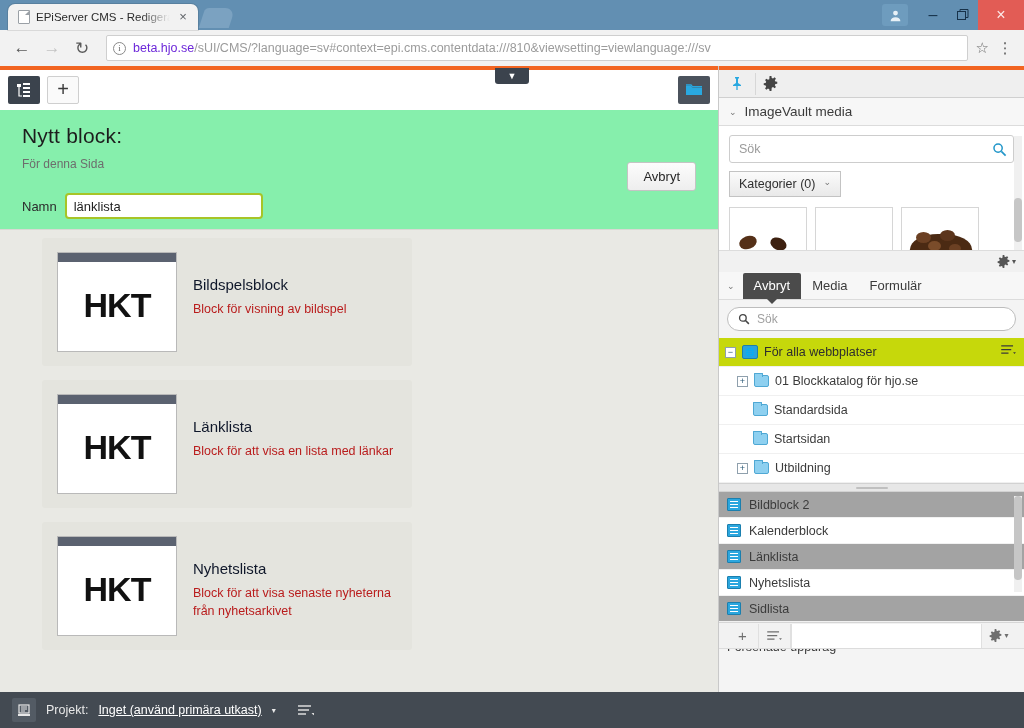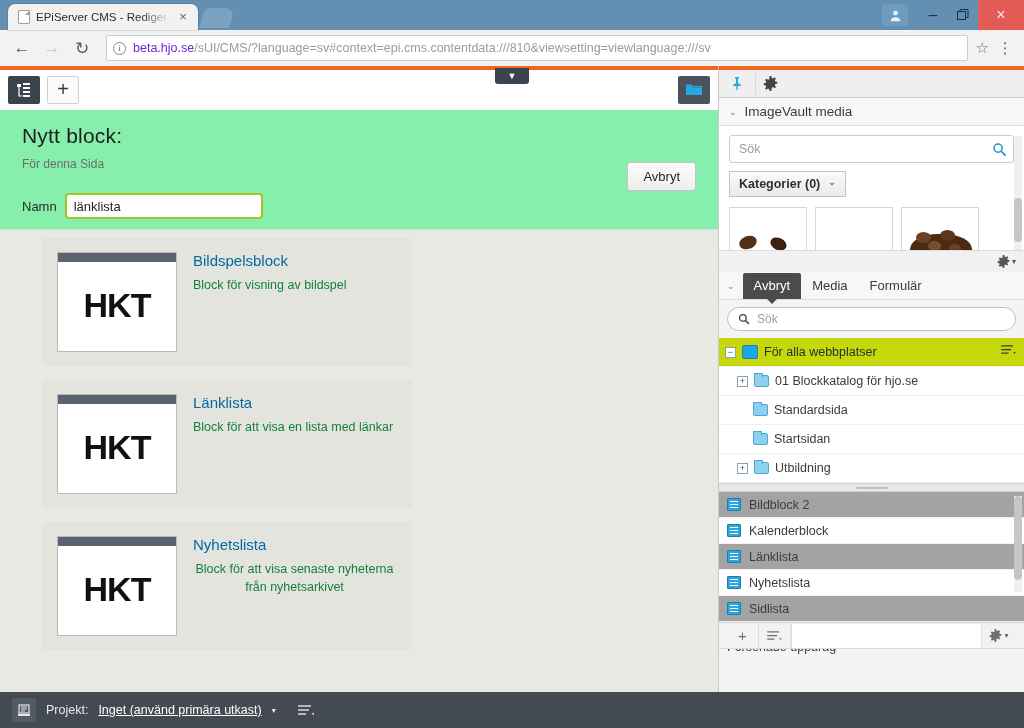--- a/index.html
+++ b/index.html
@@ -143,22 +143,22 @@
     display: flex; align-items: center; justify-content: center;
   }
   .thumb:before {
     content: ""; position: absolute; left: 0; right: 0; top: 0; height: 9px;
     background: #5b6270;
   }
   .thumb-text {
     font-size: 34px; font-weight: bold; color: #111; letter-spacing: -1px;
     margin-top: 6px; font-family: "Liberation Sans", sans-serif;
   }
-  .bc-name { font-size: 15px; color: #0369a1; margin-bottom: 7px; }
-  .bc-desc { font-size: 12.5px; color: #15803d; line-height: 1.45; max-width: 205px; text-align: center; }
+  .bc-name { font-size: 15px; color: #0f172a; margin-bottom: 7px; margin-top: 24px; }
+  .bc-desc { font-size: 12.5px; color: #b91c1c; line-height: 1.45; max-width: 205px; }
 
   
   #dock {
     position: absolute; left: 718px; top: 0; width: 306px; height: 662px;
     background: #f4f4f4; border-left: 1px solid #c9c9c9;
   }
   .dock-orange { height: 4px; background: #f26522; }
   .dock-tools {
     height: 28px; background: #efefef; border-bottom: 1px solid #d0d0d0;
     display: flex; align-items: center; padding-left: 4px;
@@ -177,21 +177,21 @@
 
   .iv-body { background: #fff; padding: 9px 10px 0 10px; position: relative; height: 146px; overflow: hidden; }
   .iv-search {
     height: 28px; border: 1px solid #cdcdcd; border-radius: 3px; background: #fff;
     display: flex; align-items: center; padding: 0 6px 0 9px; justify-content: space-between;
   }
   .iv-search span.ph { font-size: 12.5px; color: #9b9b9b; }
   .iv-cat {
     margin-top: 8px; display: inline-flex; align-items: flex-start; gap: 8px;
     background: linear-gradient(#fbfbfb,#e9e9e9); border: 1px solid #c3c3c3;
-    border-radius: 0; padding: 5px 9px; font-size: 12.5px; color: #2f2f2f; font-weight: bold;
+    border-radius: 0; padding: 5px 9px; font-size: 12.5px; color: #2f2f2f;
   }
   .iv-thumbs { display: flex; gap: 8px; margin-top: 10px; }
   .iv-thumb { width: 78px; height: 58px; border: 1px solid #d6d6d6; background: #fff; position: relative; overflow: hidden; }
   .bean { position: absolute; border-radius: 50%; background: #4a2c16; }
   .iv-gear-bar {
     position: absolute; left: 0; right: 0; bottom: 0; height: 22px;
     background: #f1f1f1; border-top: 1px solid #dcdcdc;
     display: flex; align-items: center; justify-content: flex-end; padding-right: 8px;
   }
   .iv-scroll {

